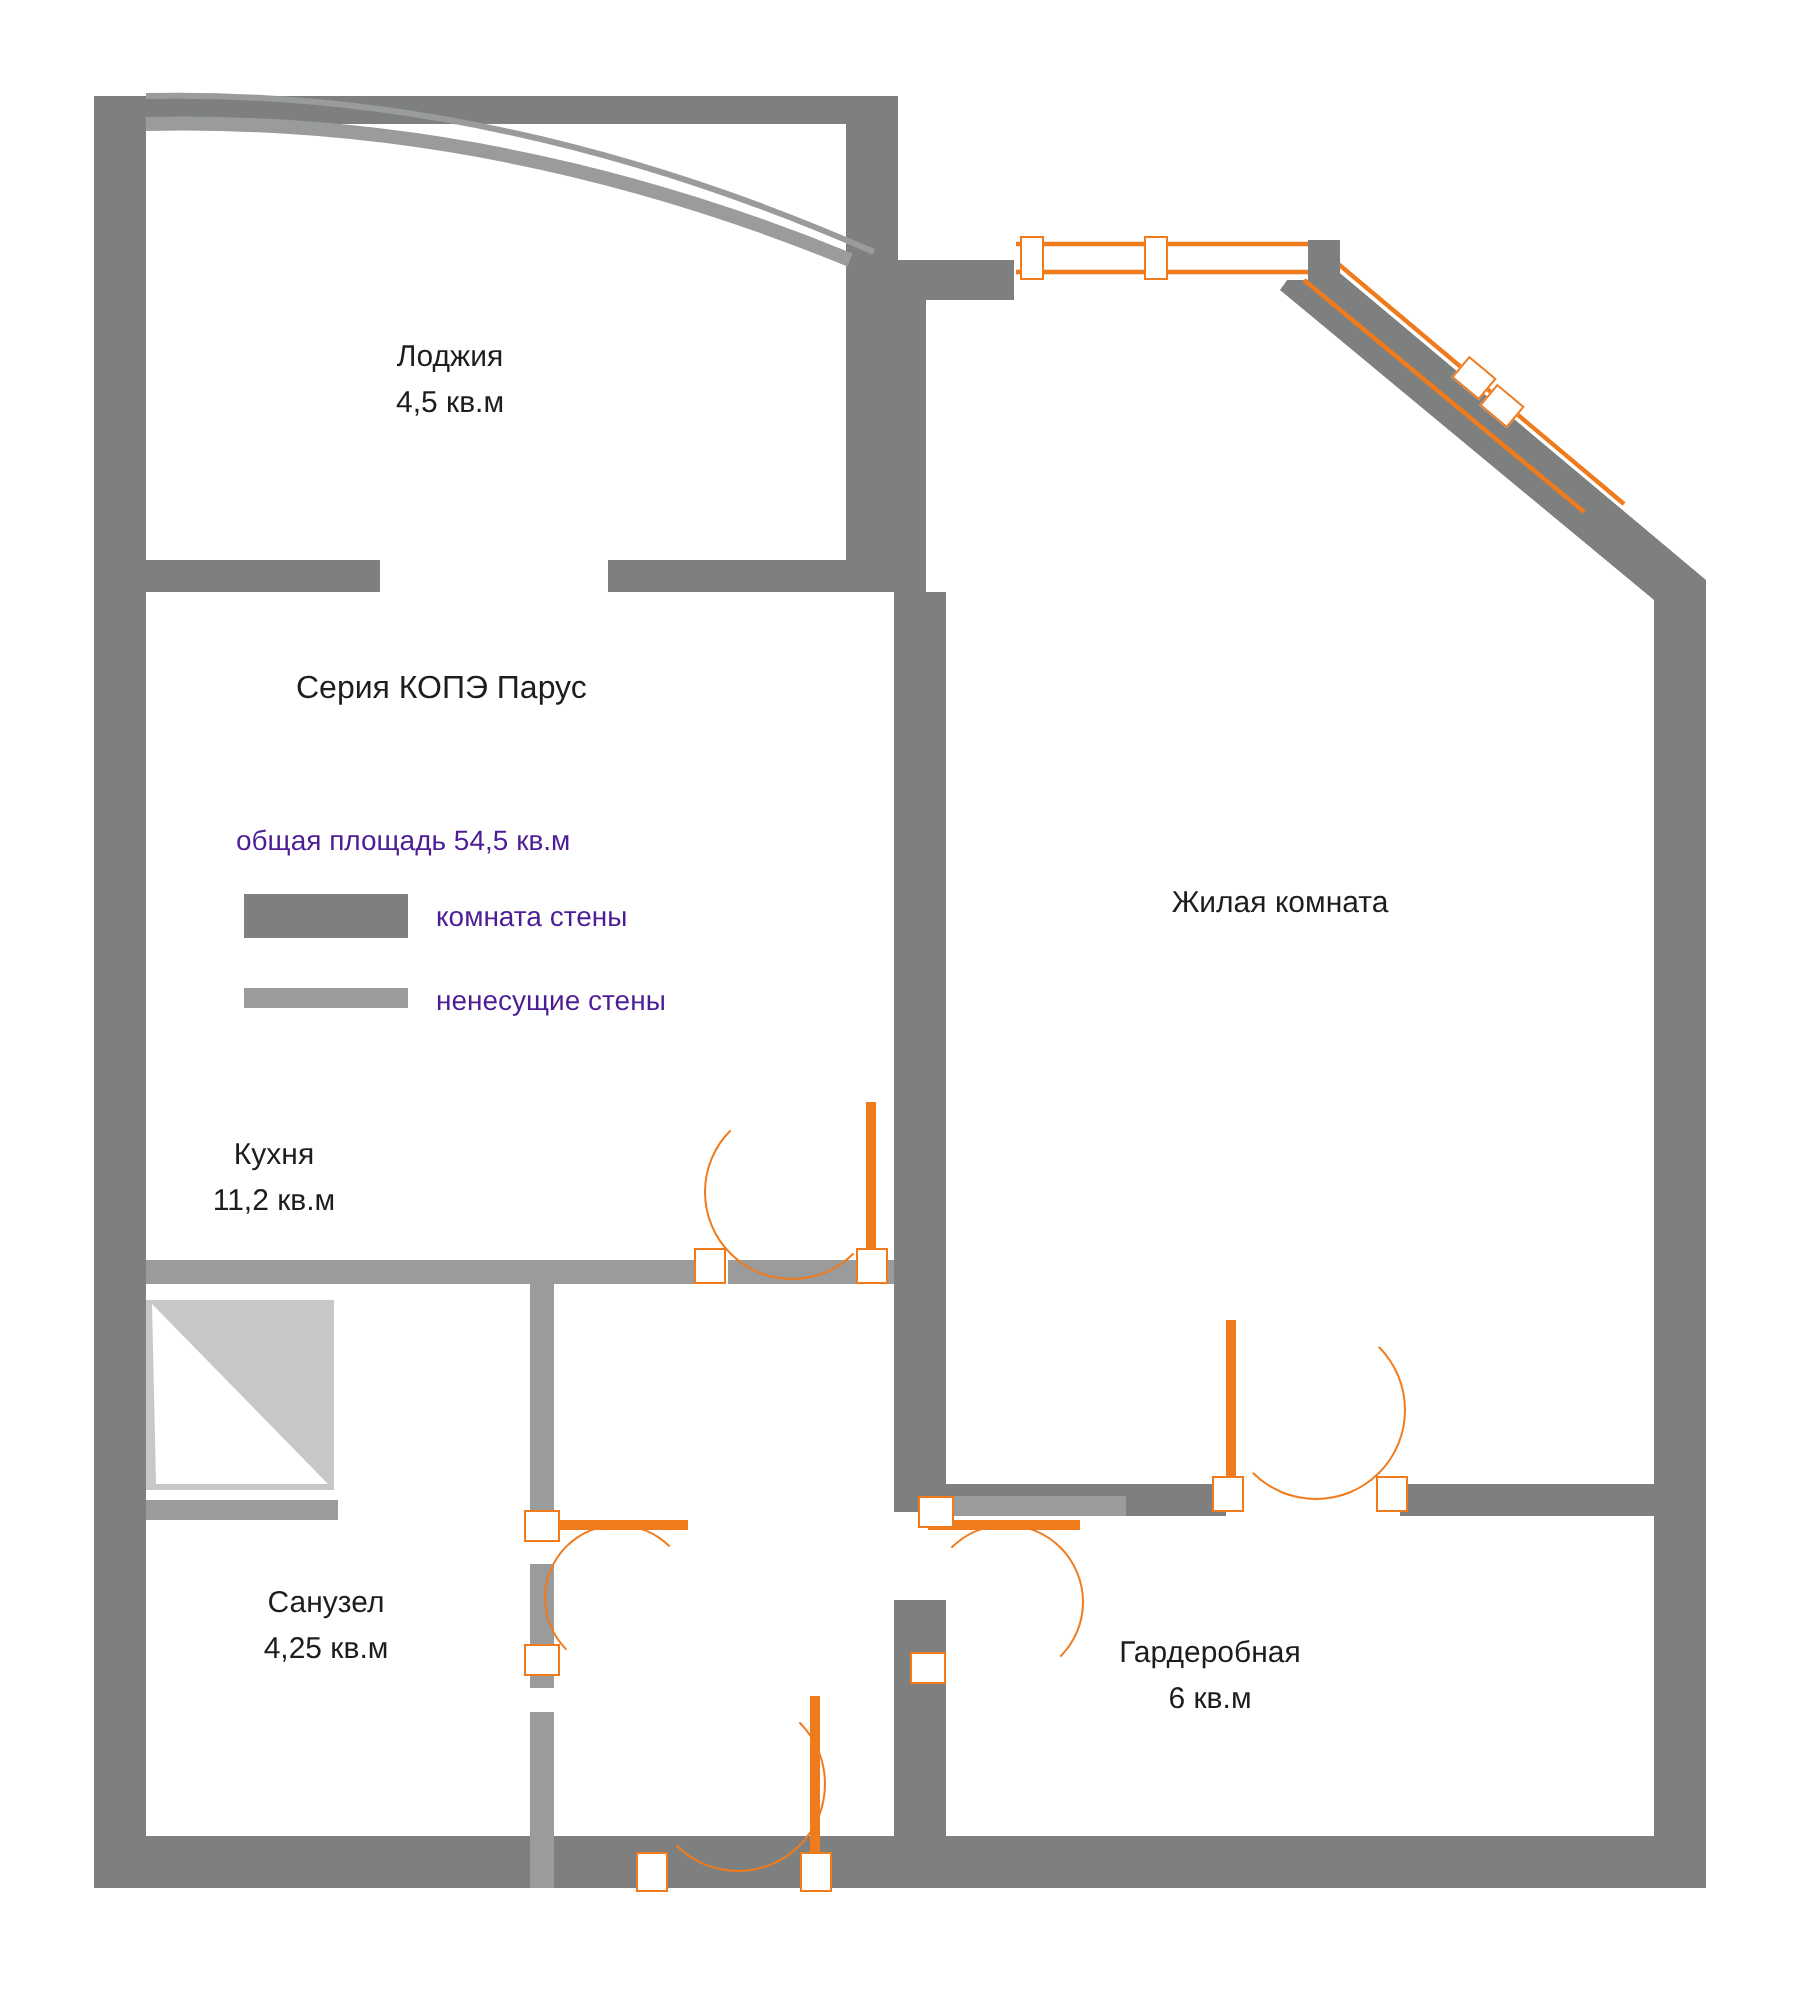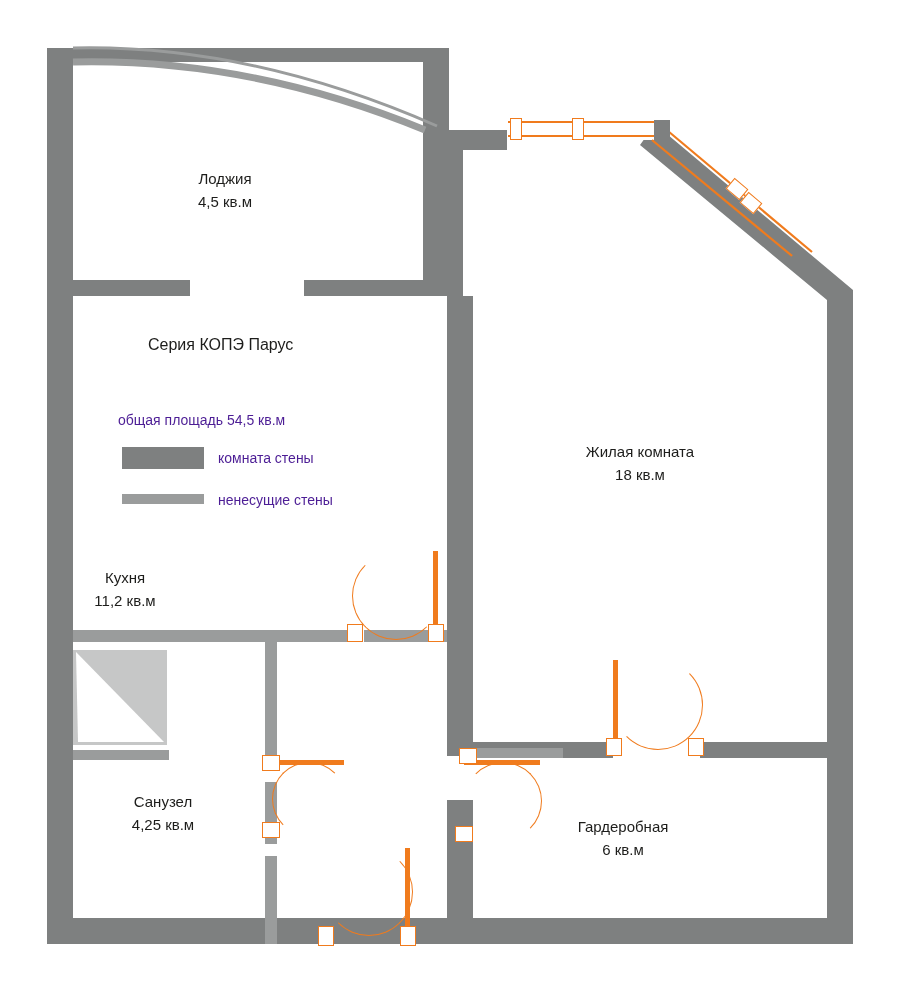--- a/index.html
+++ b/index.html
@@ -116,34 +116,33 @@
   <div class="legend-text" style="left:118px;top:412px;">общая площадь 54,5 кв.м</div>
 
   <div class="swatch-bearing" style="left:122px;top:447px;width:82px;height:22px;"></div>
   <div class="legend-text" style="left:218px;top:450px;">комната стены</div>
 
   <div class="swatch-nonbearing" style="left:122px;top:494px;width:82px;height:10px;"></div>
   <div class="legend-text" style="left:218px;top:492px;">ненесущие стены</div>
 
   <div class="label" style="left:520px;top:440px;width:240px;">
     <span class="ln">Жилая комната</span>
-    <span class="ln">18 кв.м</span>
   </div>
 
-  <div class="label" style="left:40px;top:566px;width:170px;">
+  <div class="label" style="left:52px;top:566px;width:170px;">
     <span class="ln">Кухня</span>
     <span class="ln">11,2 кв.м</span>
   </div>
 
   <div class="label" style="left:268px;top:676px;width:170px;">
   </div>
 
   <div class="label" style="left:73px;top:790px;width:180px;">
     <span class="ln">Санузел</span>
     <span class="ln">4,25 кв.м</span>
   </div>
 
-  <div class="label" style="left:533px;top:815px;width:180px;">
+  <div class="label" style="left:515px;top:815px;width:180px;">
     <span class="ln">Гардеробная</span>
     <span class="ln">6 кв.м</span>
   </div>
 
 </div>
 
 </body></html>

